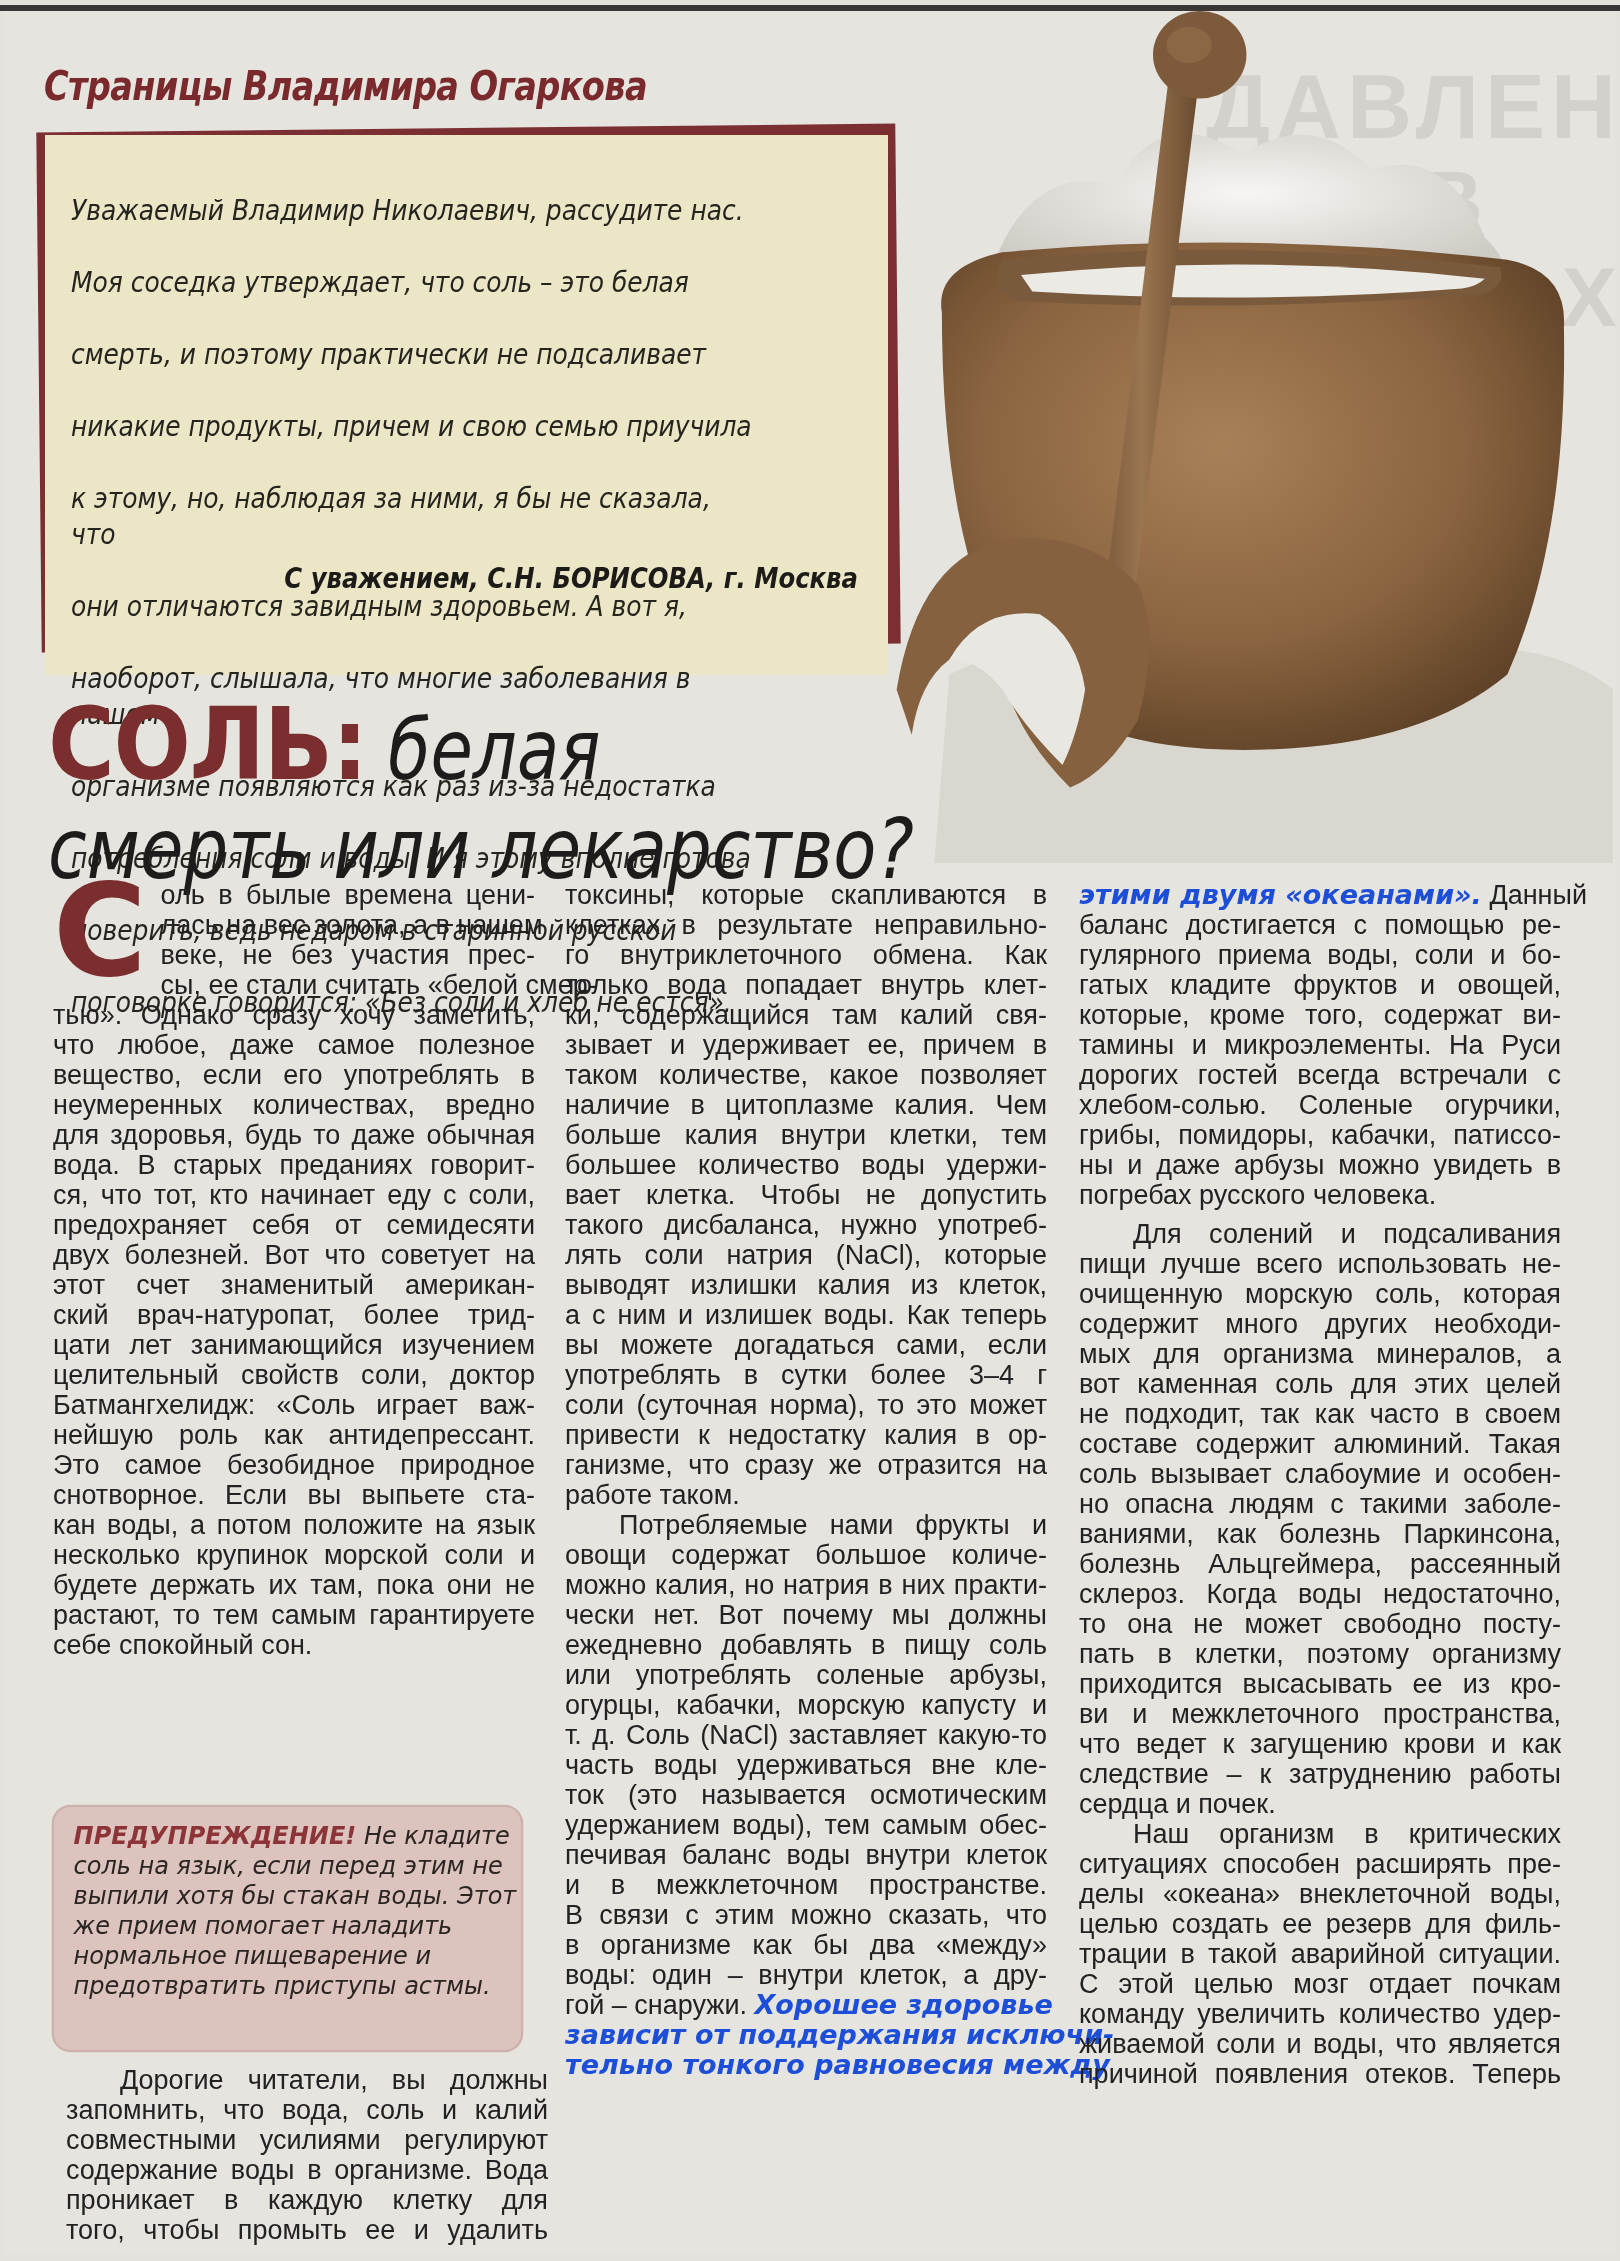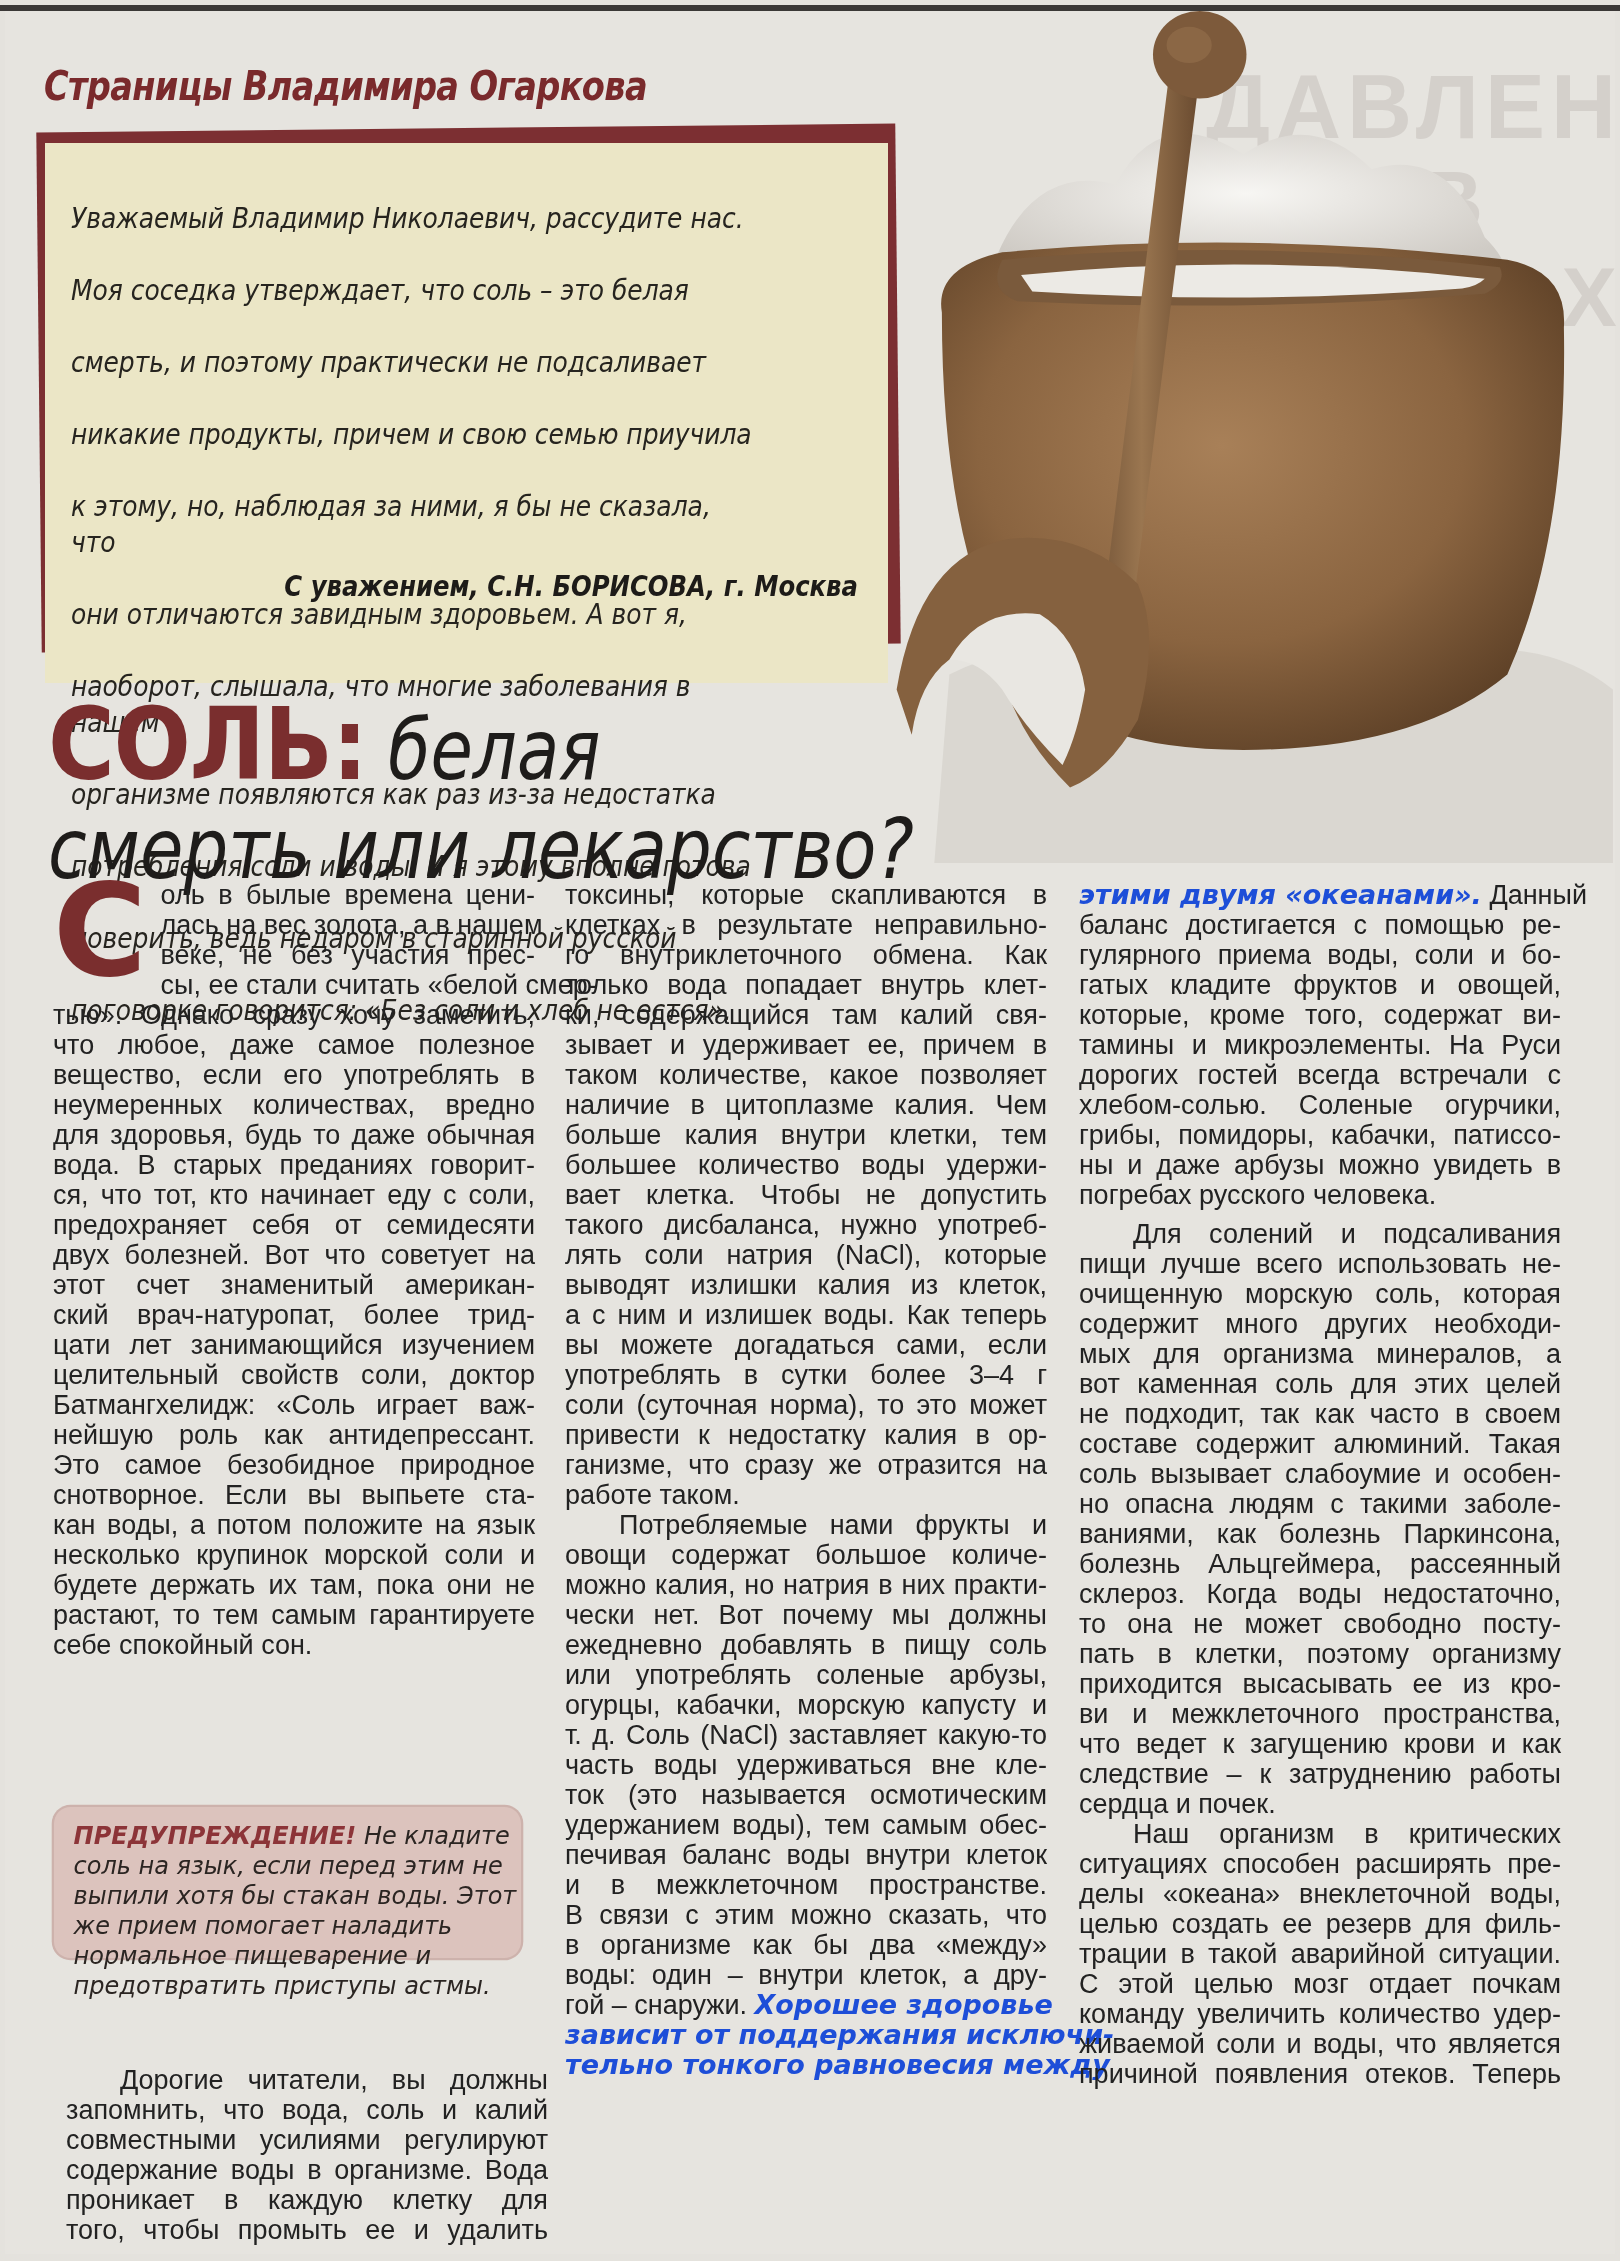--- a/index.html
+++ b/index.html
@@ -18,21 +18,21 @@
     position:absolute; left:44px; top:62px;
     font-family:"DejaVu Sans", sans-serif; font-style:italic; font-weight:bold;
     font-size:41px; color:#7a2a2c; letter-spacing:-0.8px; transform:scaleX(0.82); transform-origin:left;
   }
   
   .letter-shadow {
     position:absolute; left:39px; top:128px; width:859px; height:520px;
     background:#7c2f32; transform:rotate(-0.6deg);
   }
   .letter {
-    position:absolute; left:45px; top:143px; width:843px; height:540px;
+    position:absolute; left:45px; top:135px; width:843px; height:540px;
     background:#ebe6c6; padding:0; box-sizing:border-box;
   }
   .letter-text {
     position:absolute; left:26px; top:21px; width:799px;
     font-family:"DejaVu Sans", sans-serif; font-style:italic;
     font-size:29px; line-height:36px; color:#26241f;
     transform:scaleX(0.86); transform-origin:left top;
     white-space:pre-line;
   }
   .letter-sign {
@@ -72,21 +72,21 @@
     text-align:justify; color:#222;
   }
   .line { display:block; text-align:justify; text-align-last:justify; white-space:nowrap; overflow:visible; }
   .line.last { text-align-last:left; }
   .dropcap {
     float:left; font-family:"DejaVu Sans", sans-serif; font-weight:bold;
     font-size:128px; line-height:96px; color:#7a2e2e; margin:3px 13.6px 0 0;
     height:90px;
   }
   .warning {
-    position:absolute; left:54px; top:1807px; width:467px; height:151px;
+    position:absolute; left:54px; top:1807px; width:467px; height:243px;
     background:#dcc3bd; border-radius:16.6px;
     box-shadow:0 0 0 2.3px #cdb2ac;
   }
   .warning-text {
     position:absolute; left:19.6px; top:13.6px; width:443px;
     font-family:"DejaVu Sans", sans-serif; font-style:italic;
     font-size:24px; line-height:30px; color:#2b2522;
   }
   .warning-label { font-weight:bold; color:#8c3438; font-style:italic; }
   .hl-red {

